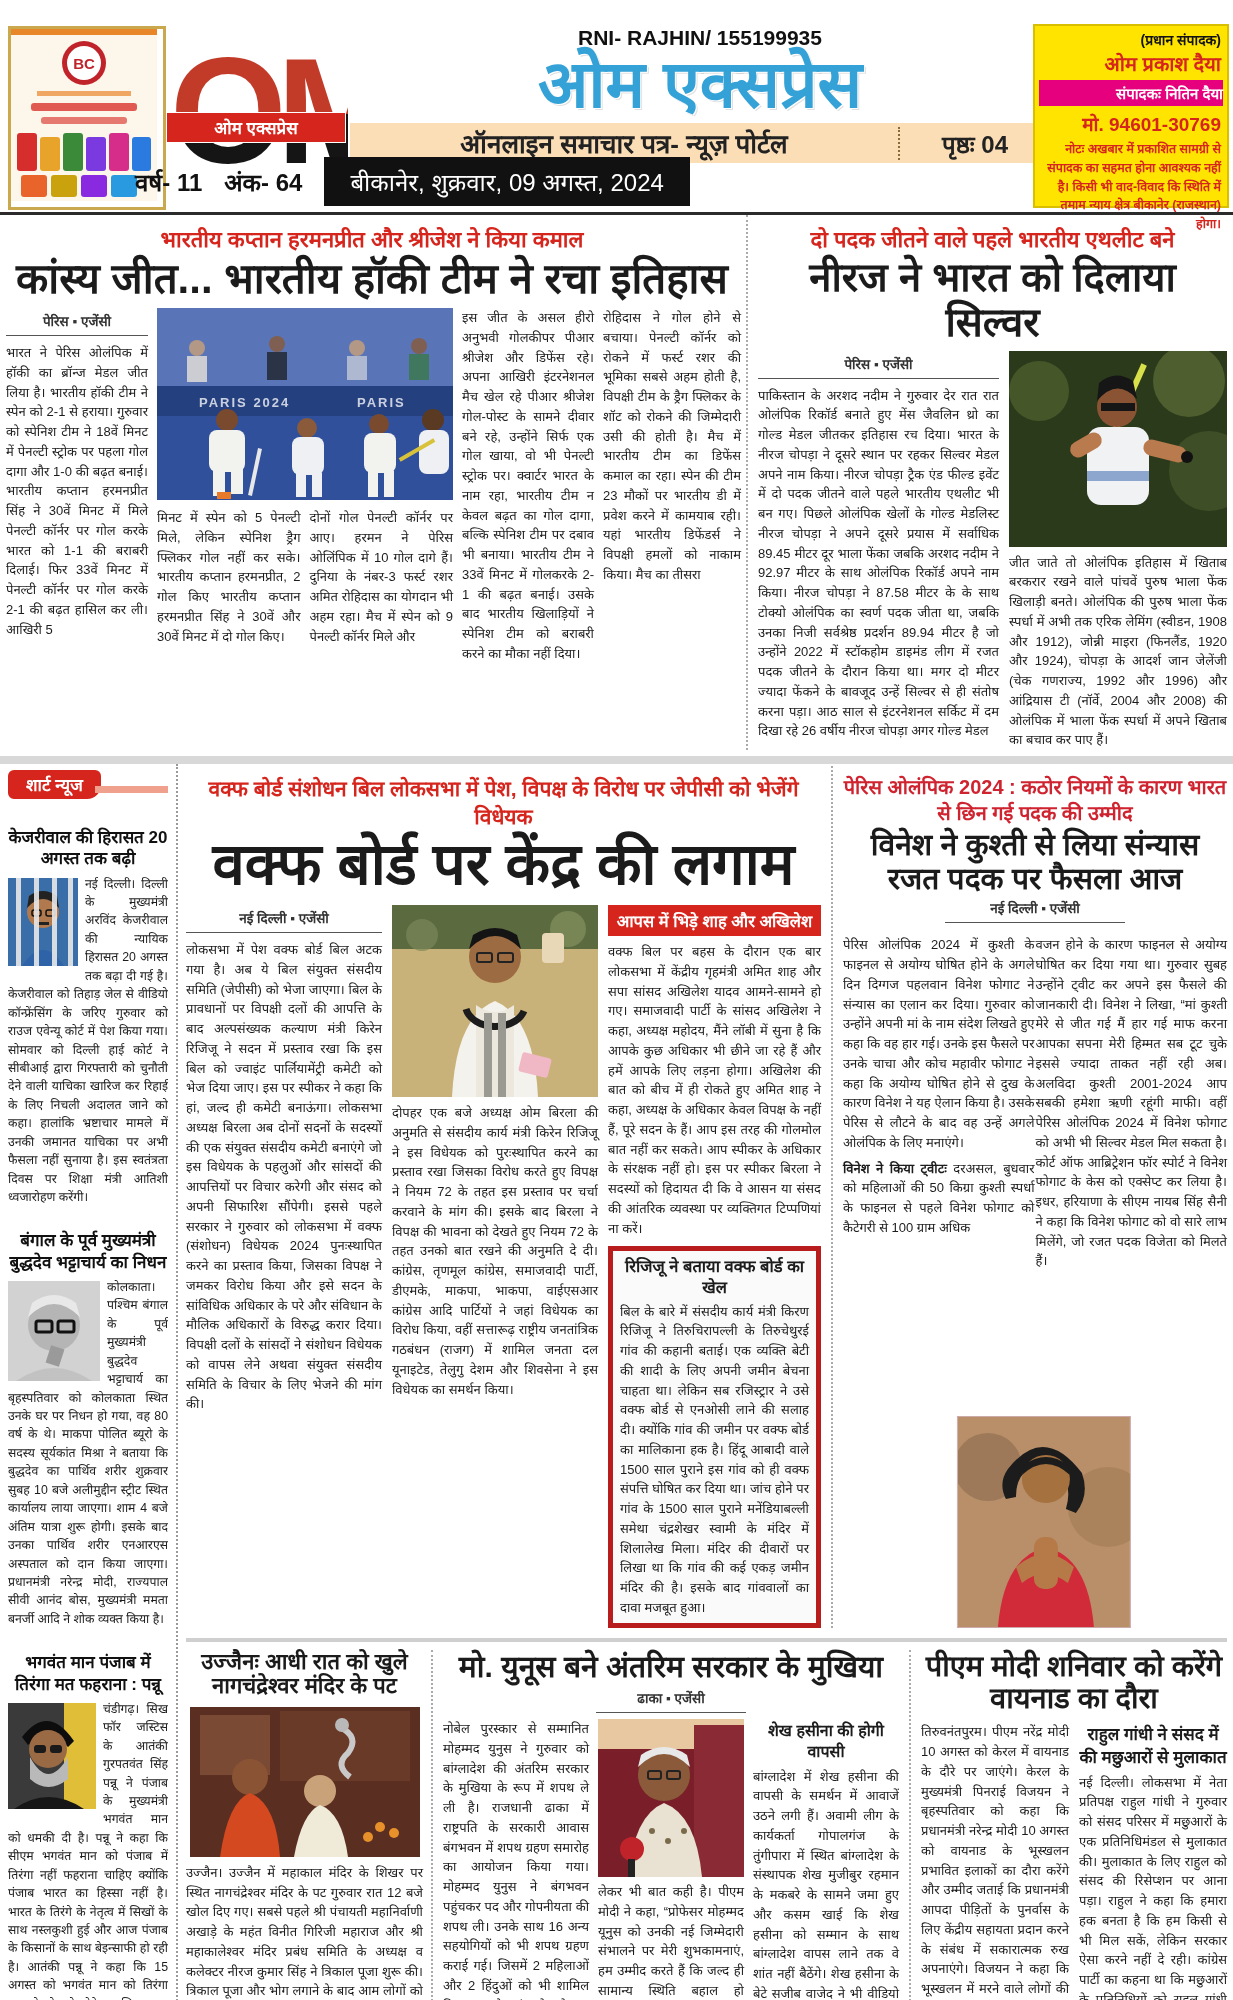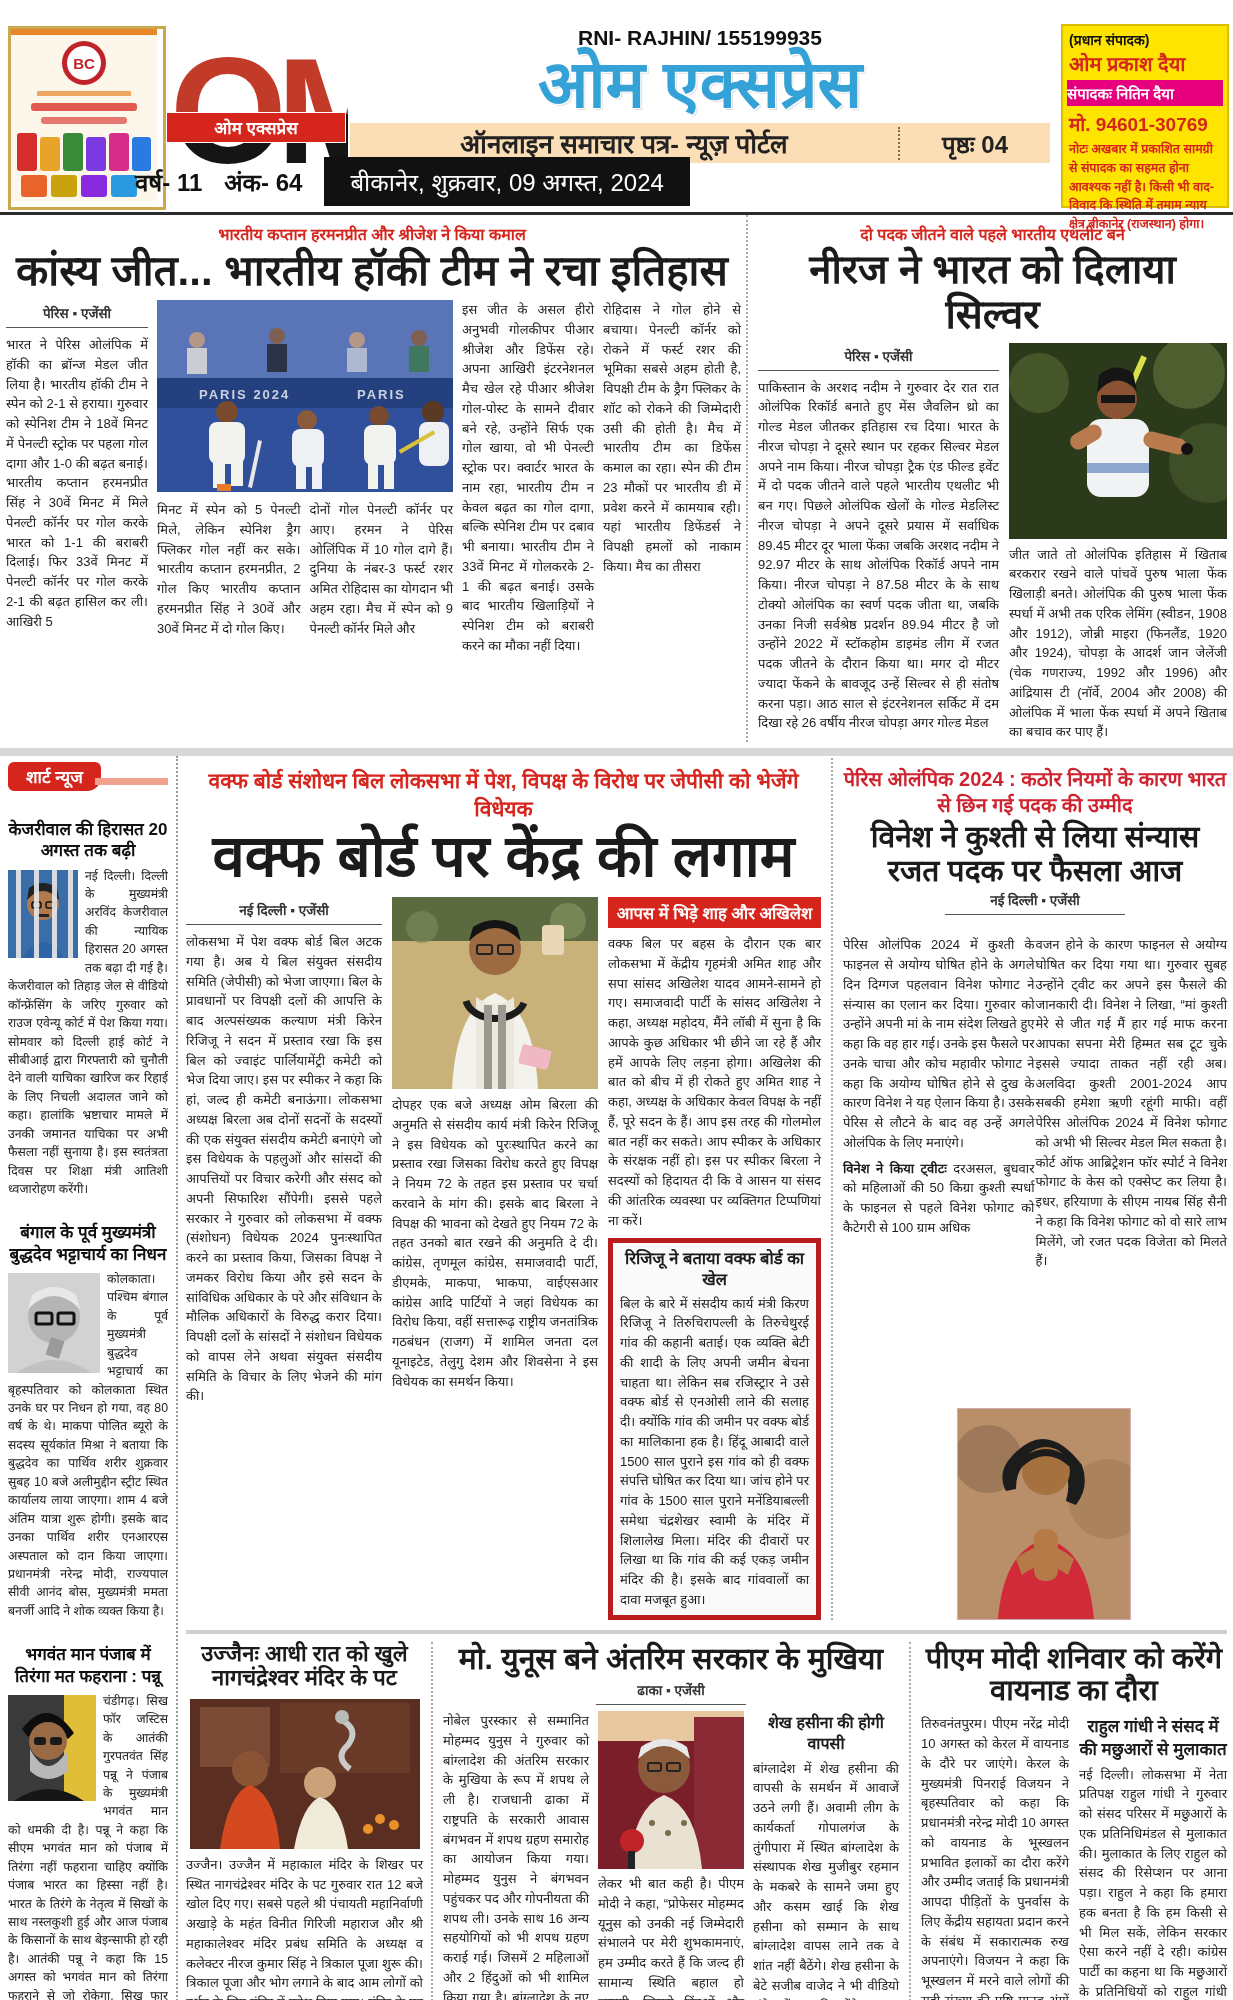--- a/index.html
+++ b/index.html
@@ -17,29 +17,29 @@
   .rni{font-weight:700;font-size:21px;color:#111;}
   .bigtitle{font-size:66px;font-weight:900;color:#35a2d7;line-height:1.05;
     text-shadow:1px 1px 0 #fff,2px 2px 0 rgba(0,0,0,.12);}
   .subbar{margin-top:4px;background:#fbdeb6;display:flex;align-items:center;height:40px;}
   .subbar .subt{flex:1;font-size:26px;font-weight:800;color:#222;}
   .subbar .pageno{width:150px;font-size:24px;font-weight:800;color:#222;border-left:2px dotted #8a6a3a;}
   .mastrow2{position:absolute;left:135px;right:205px;bottom:6px;display:flex;align-items:center;gap:22px;}
   .volissue{font-size:24px;font-weight:800;color:#111;}
   .datebox{background:#111;color:#fff;font-size:24px;font-weight:400;padding:8px 26px;}
   .emailblk{font-size:17px;font-weight:700;color:#222;text-align:center;line-height:1.35;}
-  .yellowbox{position:absolute;right:4px;top:24px;width:168px;bottom:4px;background:#ffe400;
-    border:2px solid #d8c000;text-align:left;padding:4px 6px;box-sizing:border-box;}
+  .yellowbox{position:absolute;right:4px;top:24px;width:196px;bottom:4px;background:#ffe400;
+    border:2px solid #d8c000;text-align:right;padding:4px 6px;box-sizing:border-box;}
   .yb-pre{font-size:14px;font-weight:700;color:#111;}
   .yb-chief{font-size:20px;font-weight:800;color:#d6251d;margin:1px 0 3px;}
   .yb-ed{background:#e6007e;color:#fff;font-size:15px;font-weight:700;padding:3px 0;margin:0 -2px;}
   .yb-mob{font-size:19px;font-weight:800;color:#d6251d;margin:5px 0 3px;}
   .yb-note{font-size:12.5px;font-weight:700;color:#d6251d;line-height:1.5;}
   
-  .kicker{color:#d6251d;font-weight:800;text-align:center;font-size:16px;padding:8px 0 2px;}
+  .kicker{color:#d6251d;font-weight:800;text-align:center;font-size:22px;padding:8px 0 2px;}
   .headline{font-weight:900;color:#1b1b1b;text-align:center;line-height:1.12;}
   .byline{text-align:center;font-size:13.5px;font-weight:700;color:#333;padding:4px 0 5px;border-bottom:1.5px solid #555;margin-bottom:7px;}
   .bt{font-size:13px;line-height:1.52;text-align:justify;color:#1c1c1c;}
   .bt2{font-size:12.3px;line-height:1.5;text-align:justify;color:#1c1c1c;}
   .photo{display:block;}
   .grayband{height:8px;background:#d8d8d8;margin:6px 0 0;}
   
   .topband{display:flex;padding:0 6px;}
   .hockey{width:740px;padding-right:8px;box-sizing:border-box;}
   .hockey .headline{font-size:42px;}
@@ -62,21 +62,21 @@
   .waqf{width:645px;box-sizing:border-box;padding-right:10px;}
   .waqf .kicker{font-size:21px;}
   .waqf .headline{font-size:58px;}
   .waqf-grid{display:flex;gap:10px;margin-top:8px;}
   .redboxhead{background:#d6251d;color:#fff;font-weight:800;font-size:16.5px;text-align:center;padding:4px 2px;margin-bottom:6px;}
   .box2{border:5px solid #b91c1c;background:#fafafa;padding:5px 7px;margin-top:8px;}
   .box2 .b2h{font-weight:800;font-size:16.5px;text-align:center;line-height:1.25;margin-bottom:4px;}
   .vinesh{flex:1;box-sizing:border-box;padding-left:10px;border-left:2px dotted #aaa;position:relative;}
   .vinesh .kicker{font-size:20px;color:#cf2430;line-height:1.3;}
   .vinesh .headline{font-size:30px;}
-  .vinesh-cols{display:flex;gap:1px;margin-top:20px;justify-content:space-between;}
+  .vinesh-cols{display:flex;gap:1px;margin-top:12px;justify-content:space-between;}
   .vphoto{position:absolute;left:50%;transform:translateX(-42%);bottom:0;border:1px solid #caa;}
   .tweethead{font-weight:800;}
   .hrule{height:4px;background:#cfcfcf;margin:10px 6px 8px 8px;}
   
   .row2{display:flex;padding:0 6px 0 8px;}
   .ujjain{width:245px;box-sizing:border-box;padding-right:8px;}
   .ujjain .headline{font-size:22px;}
   .yunus{width:480px;box-sizing:border-box;padding:0 10px;border-left:2px dotted #aaa;border-right:2px dotted #aaa;}
   .yunus .headline{font-size:30px;}
   .yunus-grid{display:flex;gap:9px;margin-top:4px;}

